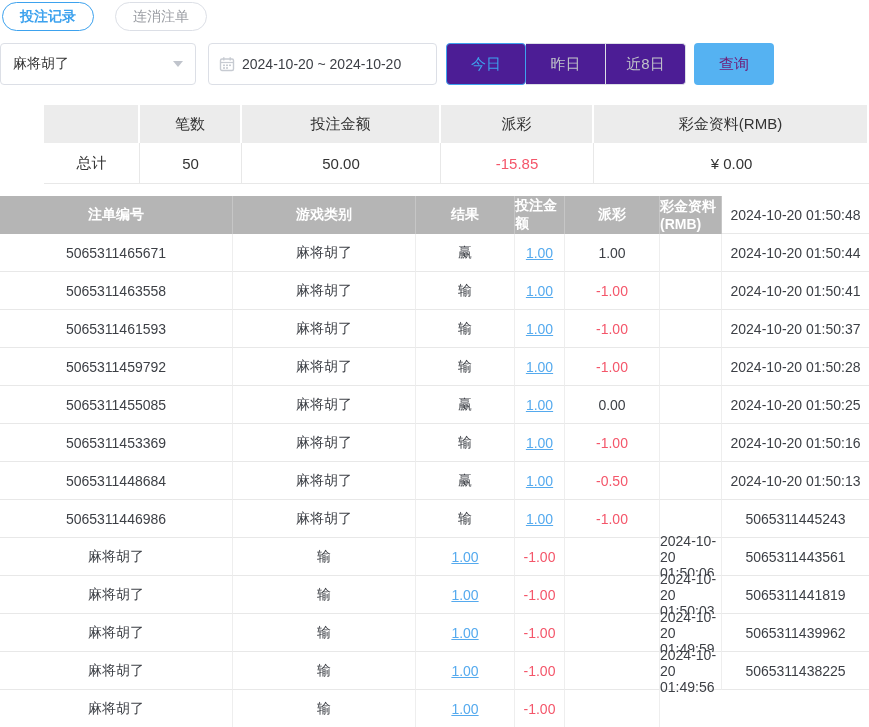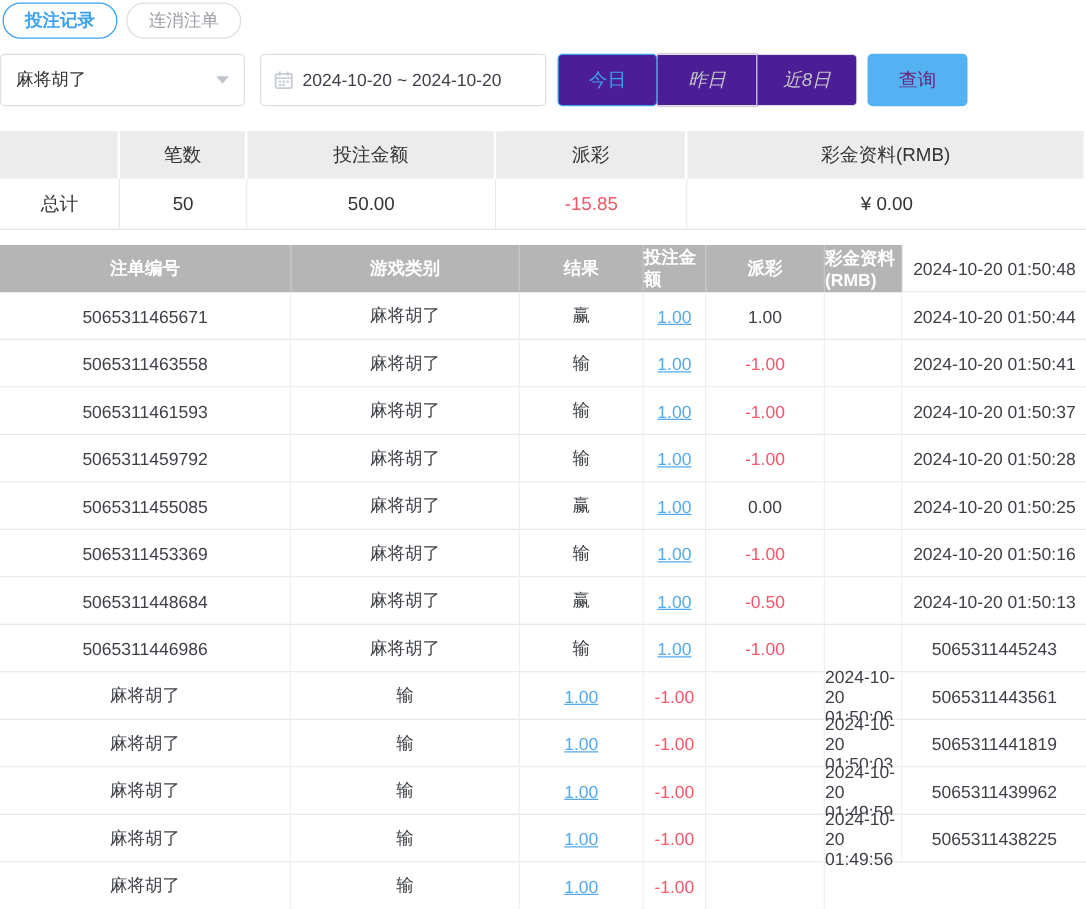--- a/index.html
+++ b/index.html
@@ -13,47 +13,47 @@
     --ctl-border:#dcdfe6;
     --muted:#b9bcc2;
     --text:#3c3f45;
   }
   *{box-sizing:border-box;margin:0;padding:0;}
   html,body{width:869px;height:727px;overflow:hidden;background:#fff;
     font-family:"Liberation Sans","DejaVu Sans",sans-serif;color:var(--text);font-size:14px;}
   .page{width:869px;height:727px;position:relative;}
 
   
-  .tabs{display:flex;gap:7px;padding:2px 0 0 2px;}
+  .tabs{display:flex;gap:21px;padding:2px 0 0 2px;}
   .tab{height:29px;padding:0 17px;display:flex;align-items:center;border:1px solid var(--ctl-border);
     border-radius:15px;background:#fff;color:#9a9da3;cursor:pointer;font-size:14px;}
   .tab.active{border-color:var(--accent);color:var(--accent);font-weight:bold;}
 
   
   .controls{display:flex;align-items:center;margin-top:12px;}
   .select{width:196px;height:42px;border:1px solid var(--ctl-border);border-radius:4px;
     display:flex;align-items:center;justify-content:space-between;padding:0 12px;cursor:pointer;}
   .select .val{color:#333;}
   .caret{width:0;height:0;border-left:5px solid transparent;border-right:5px solid transparent;
     border-top:6px solid #c0c4cc;}
   .datebox{width:229px;height:42px;border:1px solid var(--ctl-border);border-radius:4px;
     display:flex;align-items:center;padding:0 10px;margin-left:12px;cursor:pointer;color:#3c3f45;}
   .datebox .ico{margin-right:7px;display:flex;}
   .quick{display:flex;margin-left:9px;}
   .qbtn{width:80px;height:42px;background:#4c1d95;display:flex;align-items:center;justify-content:center;
     border:1px solid var(--ctl-border);color:#c0c3c9;cursor:pointer;font-size:15px;}
   .qbtn:first-child{border-radius:4px 0 0 4px;}
   .qbtn:last-child{border-radius:0 4px 4px 0;}
-  .qbtn + .qbtn{border-left:none;font-style:italic;}
+  .qbtn + .qbtn{border-left:none;}
   .qbtn.active{border:1px solid var(--accent);color:var(--accent);border-radius:4px;}
   .query{width:80px;height:42px;margin-left:8px;background:var(--btn-blue);color:#701a75;border:none;
     border-radius:4px;font-size:15px;cursor:pointer;font-family:inherit;}
 
   
-  .summary{margin-top:20px;display:grid;grid-template-columns:96px 102px 199px 153px 1fr;}
+  .summary{margin-top:20px;display:grid;grid-template-columns:96px 102px 199px 153px 1fr;padding-left:44px;}
   .summary .h{background:var(--sum-gray);height:38px;display:flex;align-items:center;justify-content:center;
     color:#333;font-size:15px;border-right:2px solid #fff;}
   .summary .h:last-child{border-right:none;}
   .summary .c{height:41px;display:flex;align-items:center;justify-content:center;font-size:15px;color:#333;
     border-right:1px solid var(--line);border-bottom:1px solid var(--line);background:#fff;}
   .summary .c:last-child{border-right:none;}
   .summary .neg{color:var(--red);}
 
   
   .grid{margin-top:12px;display:grid;grid-template-columns:233px 183px 99px 50px 95px 62px 1fr;}

